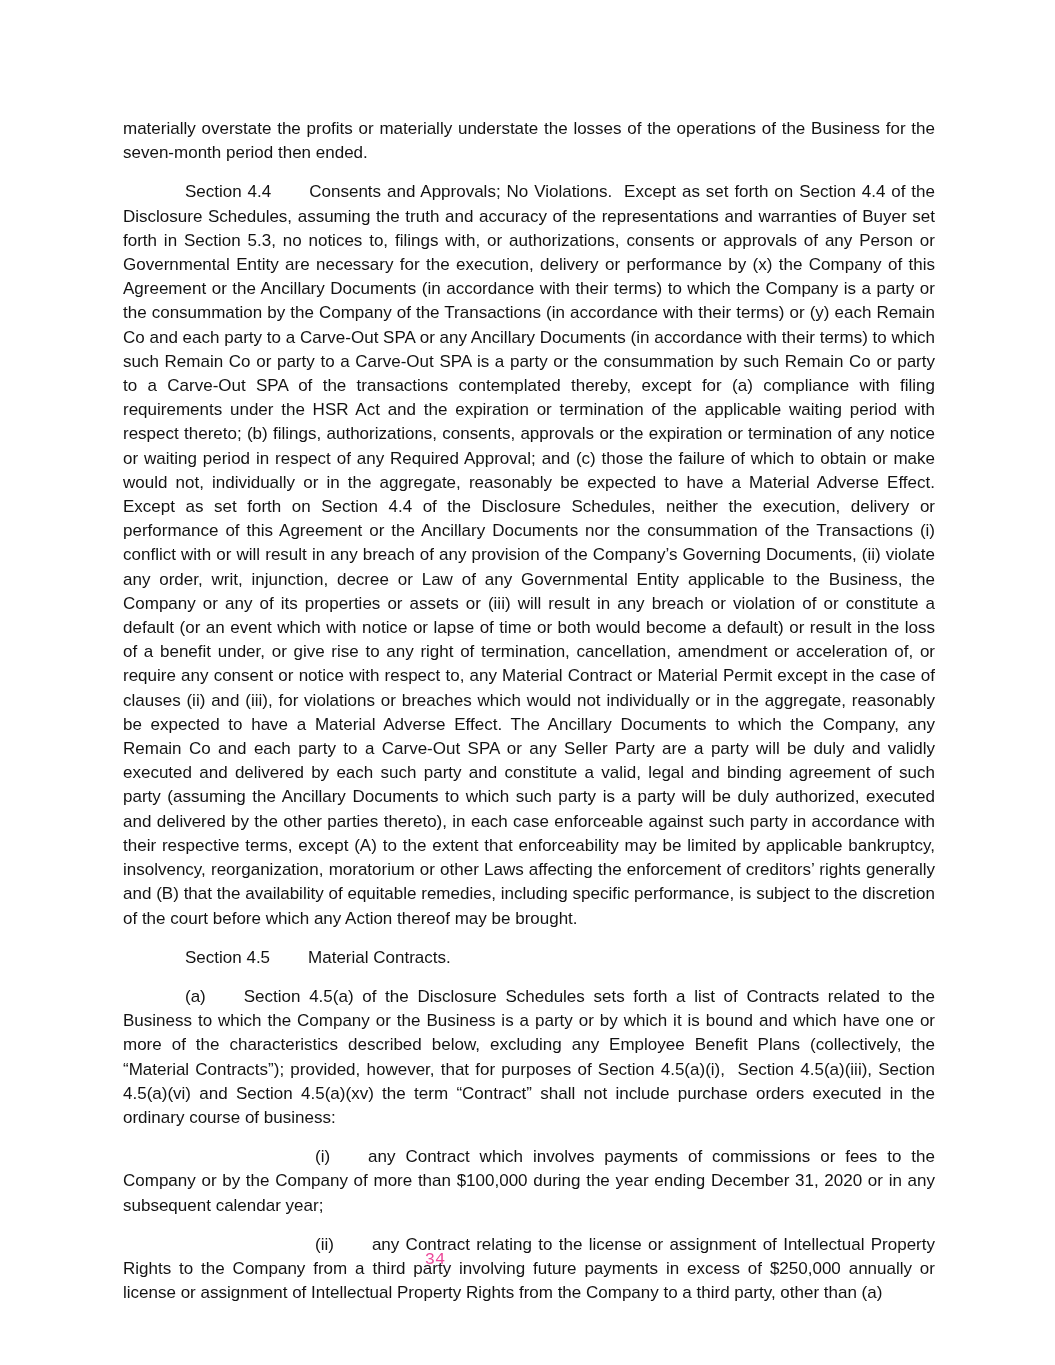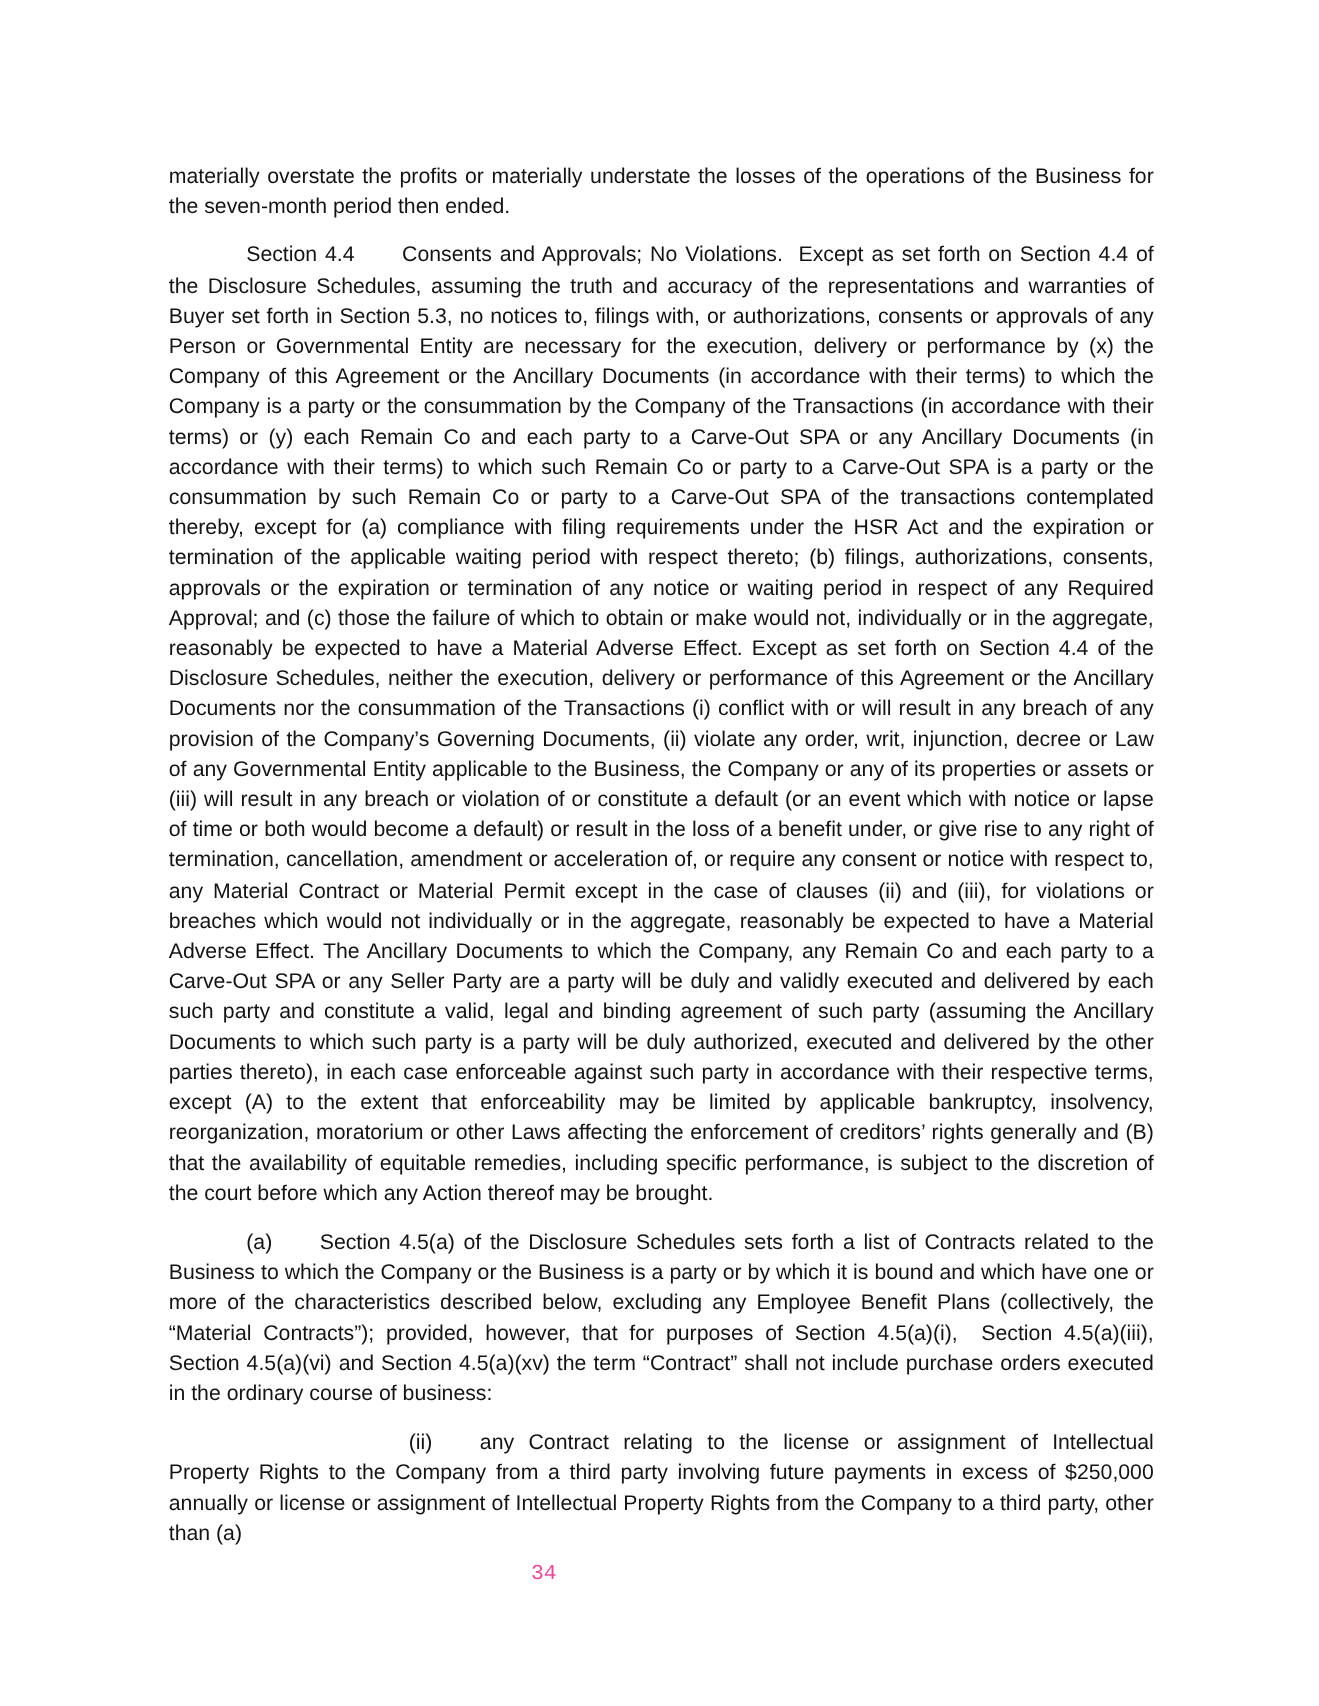--- a/index.html
+++ b/index.html
@@ -19,21 +19,21 @@
   .doc-body {
     position: absolute;
     left: 123px;
     top: 117px;
     width: 812px;
     font-size: 17px;
     line-height: 24.2px;
     text-align: justify;
   }
   p.para {
-    margin: 12px;
+    margin: 0;
     padding: 0;
   }
   p.para + p.para {
     margin-top: 15px;
   }
   p.para.first {
     text-indent: 62px;
   }
   p.para.sub {
     text-indent: 192px;
@@ -56,17 +56,19 @@
     color: #ec4899;
   }
 </style>
 </head>
 <body>
 
 <div class="page">
   <div class="doc-body">
       <p class="para none"><span>materially overstate the profits or materially understate the losses of the operations of the Business for the seven-month period then ended.</span></p>
       <p class="para first"><span class="u">Section 4.4</span><span class="tab"></span><span class="u">Consents and Approvals; No Violations</span><span>.&nbsp; Except as set forth on </span><span class="u">Section 4.4</span><span> of the Disclosure Schedules, assuming the truth and accuracy of the representations and warranties of Buyer set forth in </span><span class="u">Section 5.3</span><span>, no notices to, filings with, or authorizations, consents or approvals of any Person or Governmental Entity are necessary for the execution, delivery or performance by (x) the Company of this Agreement or the Ancillary Documents (in accordance with their terms) to which the Company is a party or the consummation by the Company of the Transactions (in accordance with their terms) or (y) each Remain Co and each party to a Carve-Out SPA or any Ancillary Documents (in accordance with their terms) to which such Remain Co or party to a Carve-Out SPA is a party or the consummation by such Remain Co or party to a Carve-Out SPA of the transactions contemplated thereby, except for (a) compliance with filing requirements under the HSR Act and the expiration or termination of the applicable waiting period with respect thereto; (b) filings, authorizations, consents, approvals or the expiration or termination of any notice or waiting period in respect of any Required Approval; and (c) those the failure of which to obtain or make would not, individually or in the aggregate, reasonably be expected to have a Material Adverse Effect. Except as set forth on </span><span class="u">Section 4.4</span><span> of the Disclosure Schedules, neither the execution, delivery or performance of this Agreement or the Ancillary Documents nor the consummation of the Transactions (i) conflict with or will result in any breach of any provision of the Company’s Governing Documents, (ii) violate any order, writ, injunction, decree or Law of any Governmental Entity applicable to the Business, the Company or any of its properties or assets or (iii) will result in any breach or violation of or constitute a default (or an event which with notice or lapse of time or both would become a default) or result in the loss of a benefit under, or give rise to any right of termination, cancellation, amendment or acceleration of, or require any consent or notice with respect to, any Material Contract or Material Permit except in the case of clauses (ii) and (iii), for violations or breaches which would not individually or in the aggregate, reasonably be expected to have a Material Adverse Effect. The Ancillary Documents to which the Company, any Remain Co and each party to a Carve-Out SPA or any Seller Party are a party will be duly and validly executed and delivered by each such party and constitute a valid, legal and binding agreement of such party (assuming the Ancillary Documents to which such party is a party will be duly authorized, executed and delivered by the other parties thereto), in each case enforceable against such party in accordance with their respective terms, except (A) to the extent that enforceability may be limited by applicable bankruptcy, insolvency, reorganization, moratorium or other Laws affecting the enforcement of creditors’ rights generally and (B) that the availability of equitable remedies, including specific performance, is subject to the discretion of the court before which any Action thereof may be brought.</span></p>
+      <p class="para first"><span class="u">Section 4.5</span><span class="tab"></span><span class="u">Material Contracts</span><span>.</span></p>
       <p class="para first"><span>(a)</span><span class="tab"></span><span class="u">Section 4.5(a)</span><span> of the Disclosure Schedules sets forth a list of Contracts related to the Business to which the Company or the Business is a party or by which it is bound and which have one or more of the characteristics described below, excluding any Employee Benefit Plans (collectively, the “</span><span class="u">Material Contracts</span><span>”); </span><span class="u">provided</span><span>, however, that for purposes of </span><span class="u">Section 4.5(a)(i),</span><span>&nbsp; </span><span class="u">Section 4.5(a)(iii),</span><span> </span><span class="u">Section 4.5(a)(vi)</span><span> and </span><span class="u">Section 4.5(a)(xv)</span><span> the term “Contract” shall not include purchase orders executed in the ordinary course of business:</span></p>
+      <p class="para sub"><span>(i)</span><span class="tab"></span><span>any Contract which involves payments of commissions or fees to the Company or by the Company of more than $100,000 during the year ending December 31, 2020 or in any subsequent calendar year;</span></p>
       <p class="para sub"><span>(ii)</span><span class="tab"></span><span>any Contract relating to the license or assignment of Intellectual Property Rights to the Company from a third party involving future payments in excess of $250,000 annually or license or assignment of Intellectual Property Rights from the Company to a third party, other than (a)</span></p>
     </div>
   <div class="page-number">34</div>
 </div>
 
 </body></html>

